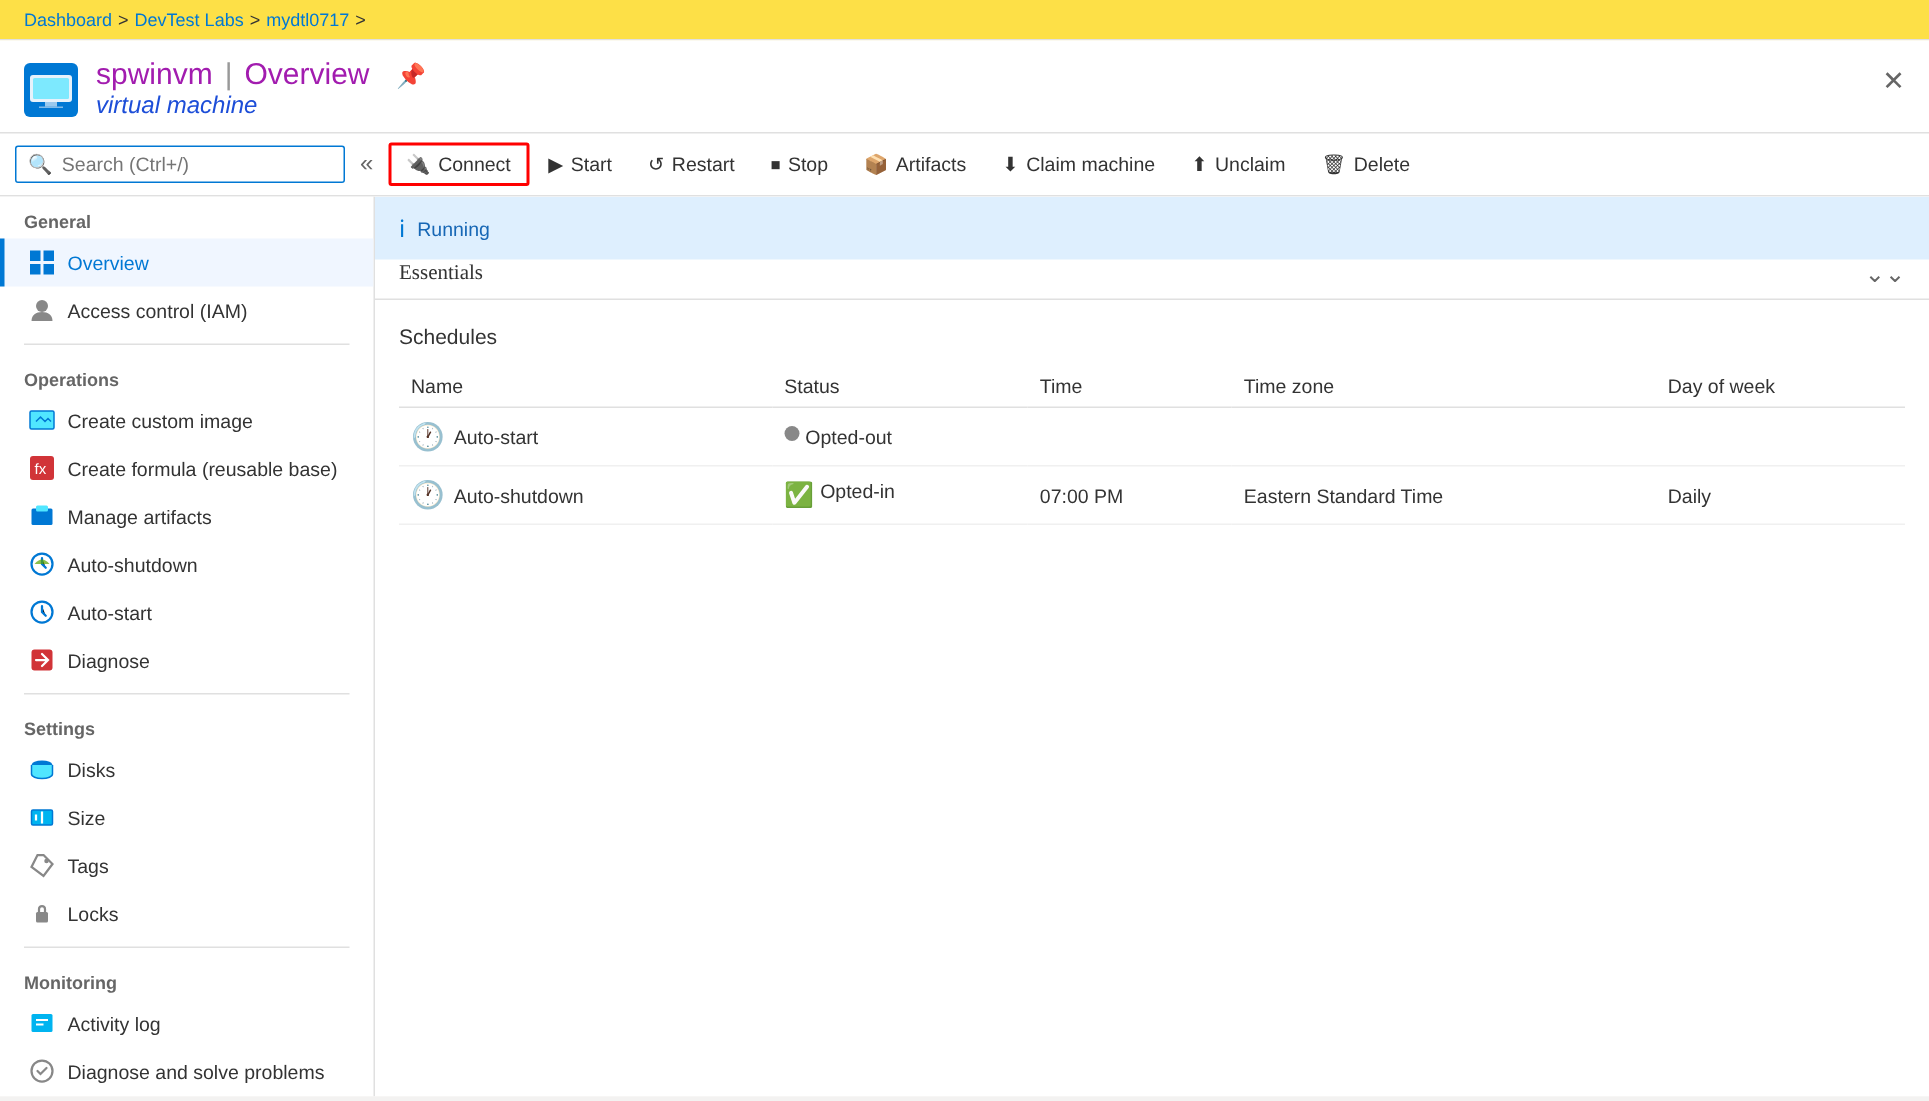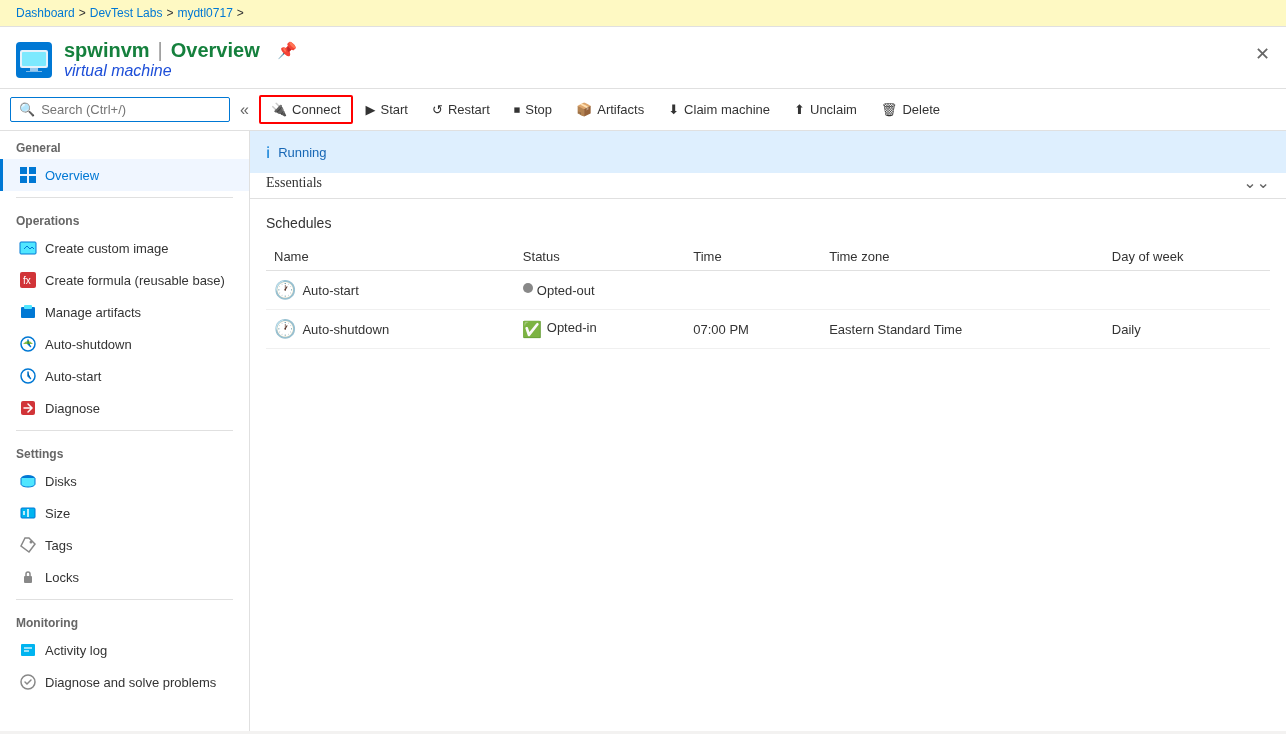--- a/index.html
+++ b/index.html
@@ -1,20 +1,20 @@
 <!DOCTYPE html>
 <html><head>
   <meta charset="utf-8">
   <style>
     * { box-sizing: border-box; margin: 0; padding: 0; }
     body { font-family: 'Segoe UI', Arial, sans-serif; font-size: 13px; color: #333; background: #f3f2f1; overflow: hidden; }
 
     
     .breadcrumb {
-      background: #fef9c3;
+      background: #fde047;
       padding: 6px 16px;
       font-size: 12px;
       color: #0078d4;
       border-bottom: 1px solid #e0e0e0;
       display: flex;
       align-items: center;
       gap: 4px;
     }
     .breadcrumb span { color: #333; }
     .breadcrumb a { color: #0078d4; text-decoration: none; cursor: pointer; }
@@ -38,21 +38,21 @@
     }
     .panel-header .vm-icon {
       width: 36px; height: 36px;
       background: #0078d4;
       border-radius: 4px;
       display: flex; align-items: center; justify-content: center;
       margin-right: 12px;
       flex-shrink: 0;
     }
     .panel-header .vm-icon svg { fill: #fff; }
-    .vm-title { font-size: 20px; font-weight: 700; color: #15803d; }
+    .vm-title { font-size: 20px; font-weight: 400; color: #a21caf; }
     .vm-subtitle { font-size: 16px; color: #1d4ed8; font-style: italic; }
     .pin-icon { margin-left: 10px; color: #666; cursor: pointer; font-size: 16px; }
     .close-icon { position: absolute; right: 16px; top: 16px; cursor: pointer; font-size: 18px; color: #666; }
 
     
     .toolbar {
       display: flex;
       align-items: center;
       padding: 6px 16px;
       background: #fff;
@@ -284,20 +284,29 @@
       <div class="sidebar-item active">
         <div class="item-icon">
           <svg width="18" height="18" viewBox="0 0 18 18">
               <rect x="1" y="1" width="7" height="7" fill="#0078d4"></rect>
               <rect x="10" y="1" width="7" height="7" fill="#0078d4"></rect>
               <rect x="1" y="10" width="7" height="7" fill="#0078d4"></rect>
               <rect x="10" y="10" width="7" height="7" fill="#0078d4"></rect>
             </svg>
         </div>
         <span>Overview</span>
+      </div>
+      <div class="sidebar-item">
+        <div class="item-icon">
+          <svg width="18" height="18" viewBox="0 0 18 18">
+              <circle cx="9" cy="6" r="4" fill="#888"></circle>
+              <path d="M2 16c0-4 3-6 7-6s7 2 7 6" fill="#888"></path>
+            </svg>
+        </div>
+        <span>Access control (IAM)</span>
       </div>
 
       <hr class="sidebar-divider">
       <div class="sidebar-section-label">Operations</div>
 
       <div class="sidebar-item">
         <div class="item-icon icon-blue">
           <svg width="18" height="18" viewBox="0 0 18 18">
               <rect x="1" y="3" width="16" height="12" rx="1" fill="#50e6ff" stroke="#0078d4" stroke-width="1"></rect>
               <path d="M5 10l3-3 3 3 2-2 2 2" stroke="#0078d4" stroke-width="1" fill="none"></path>

